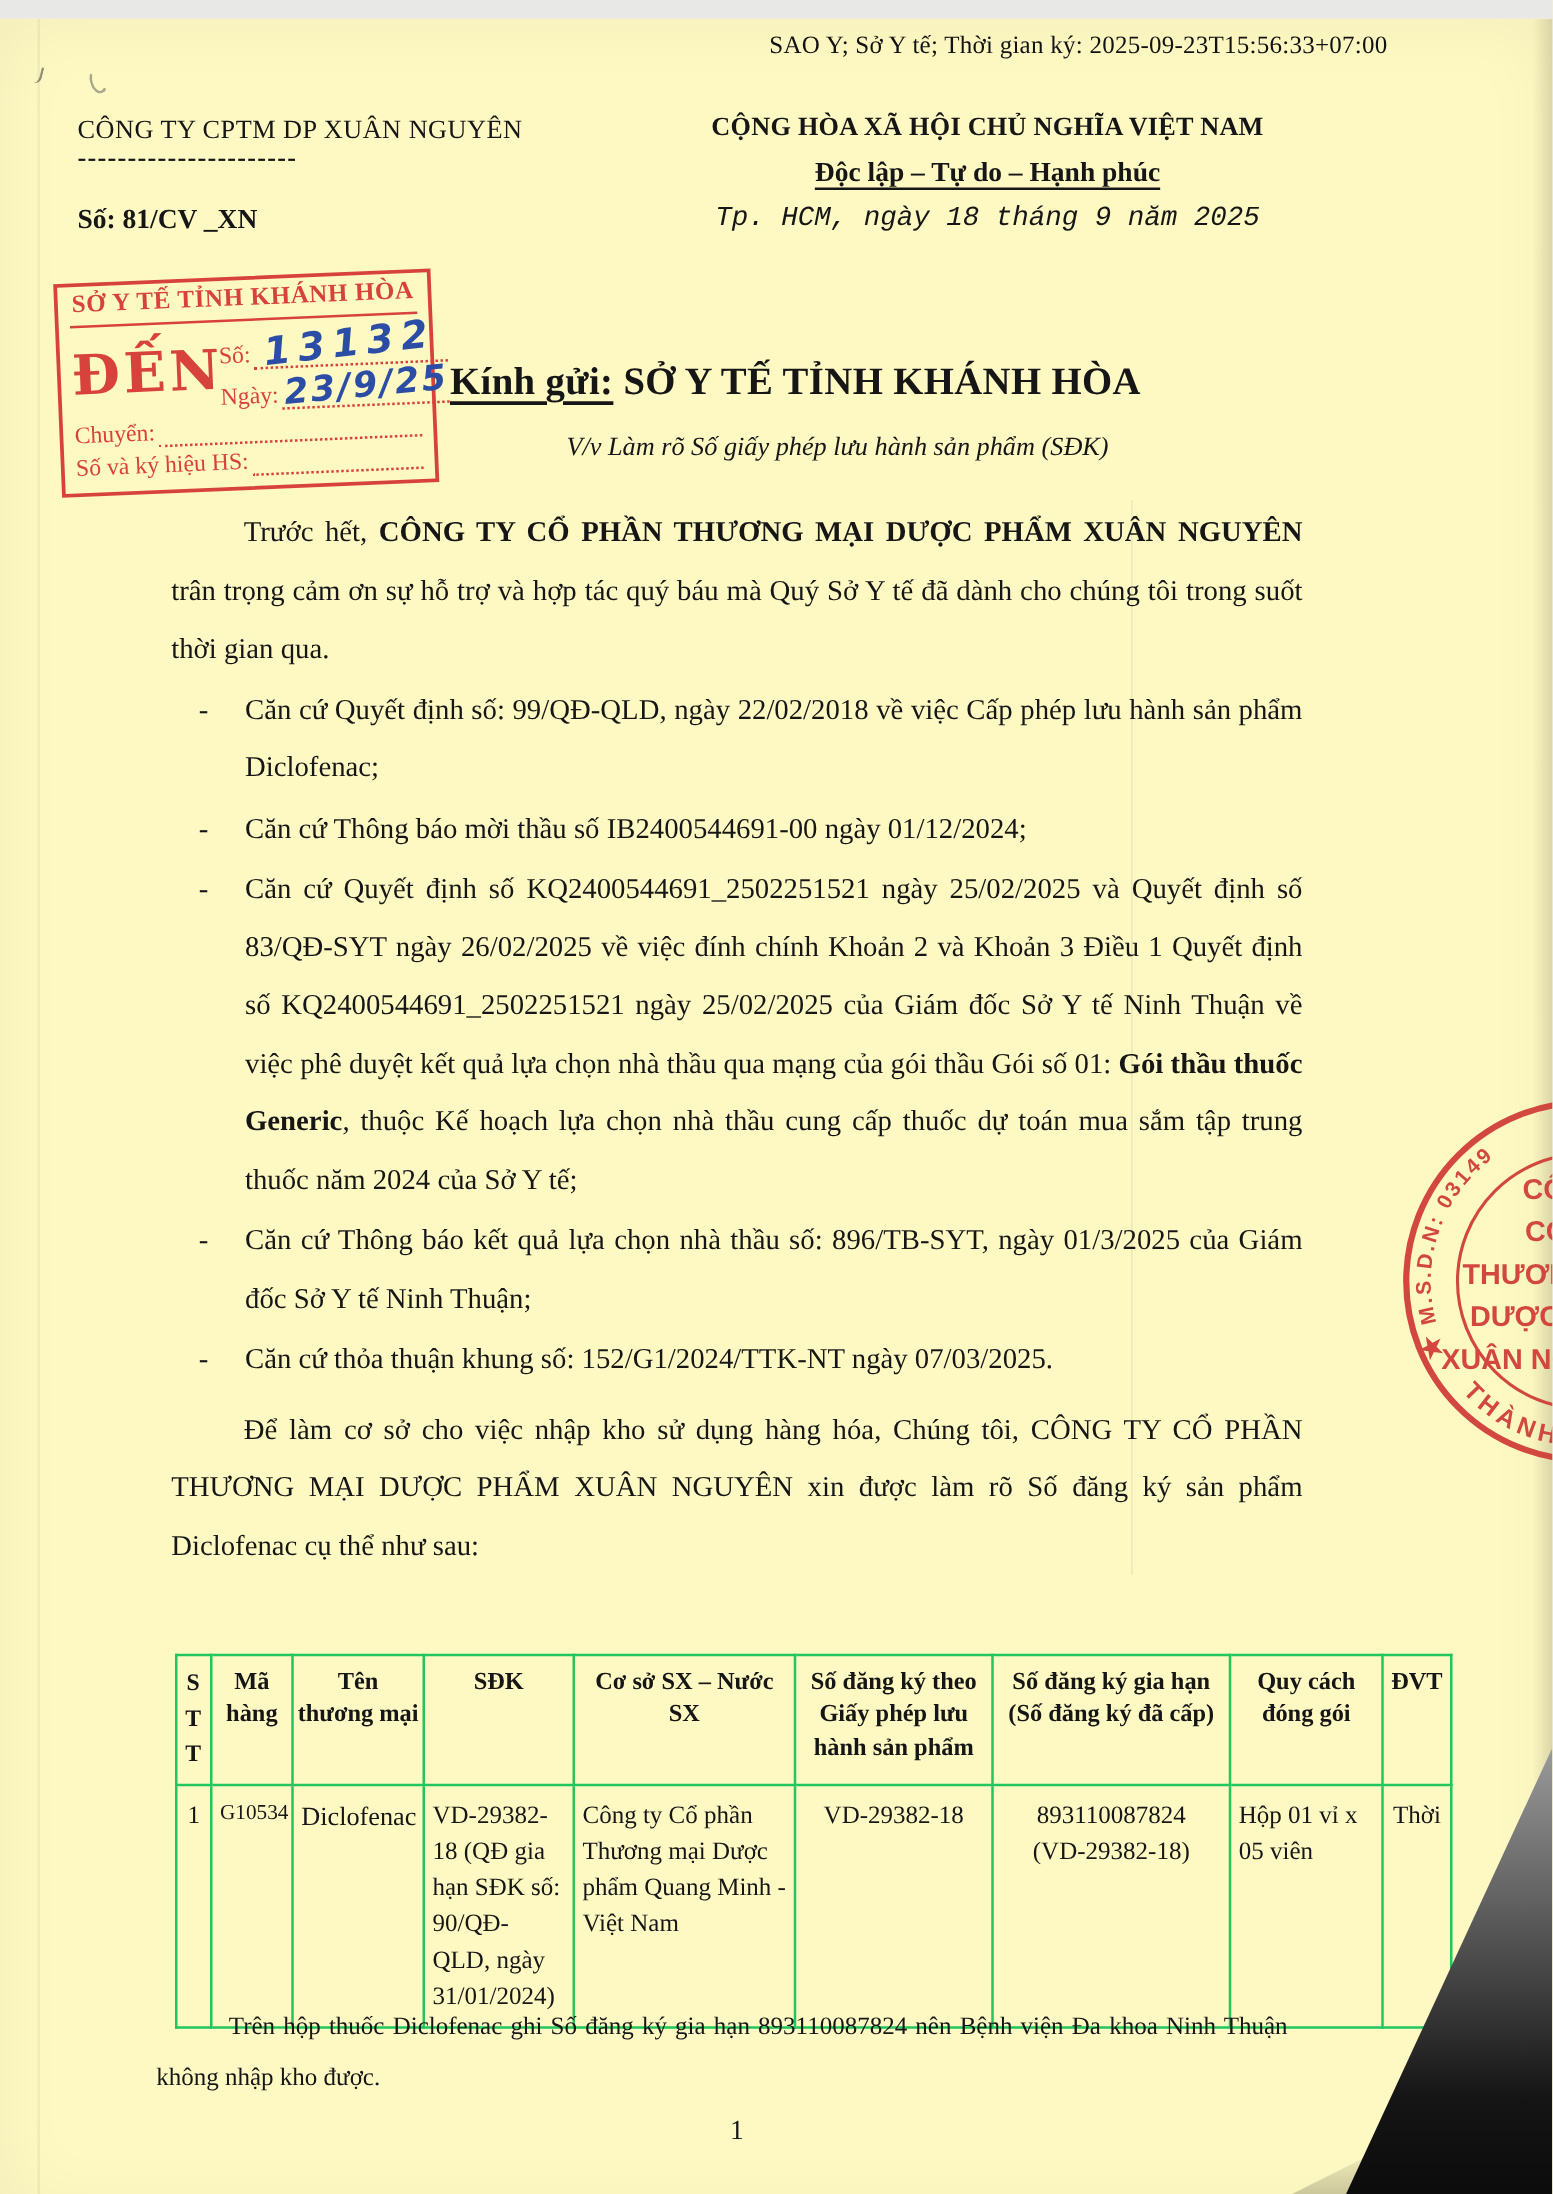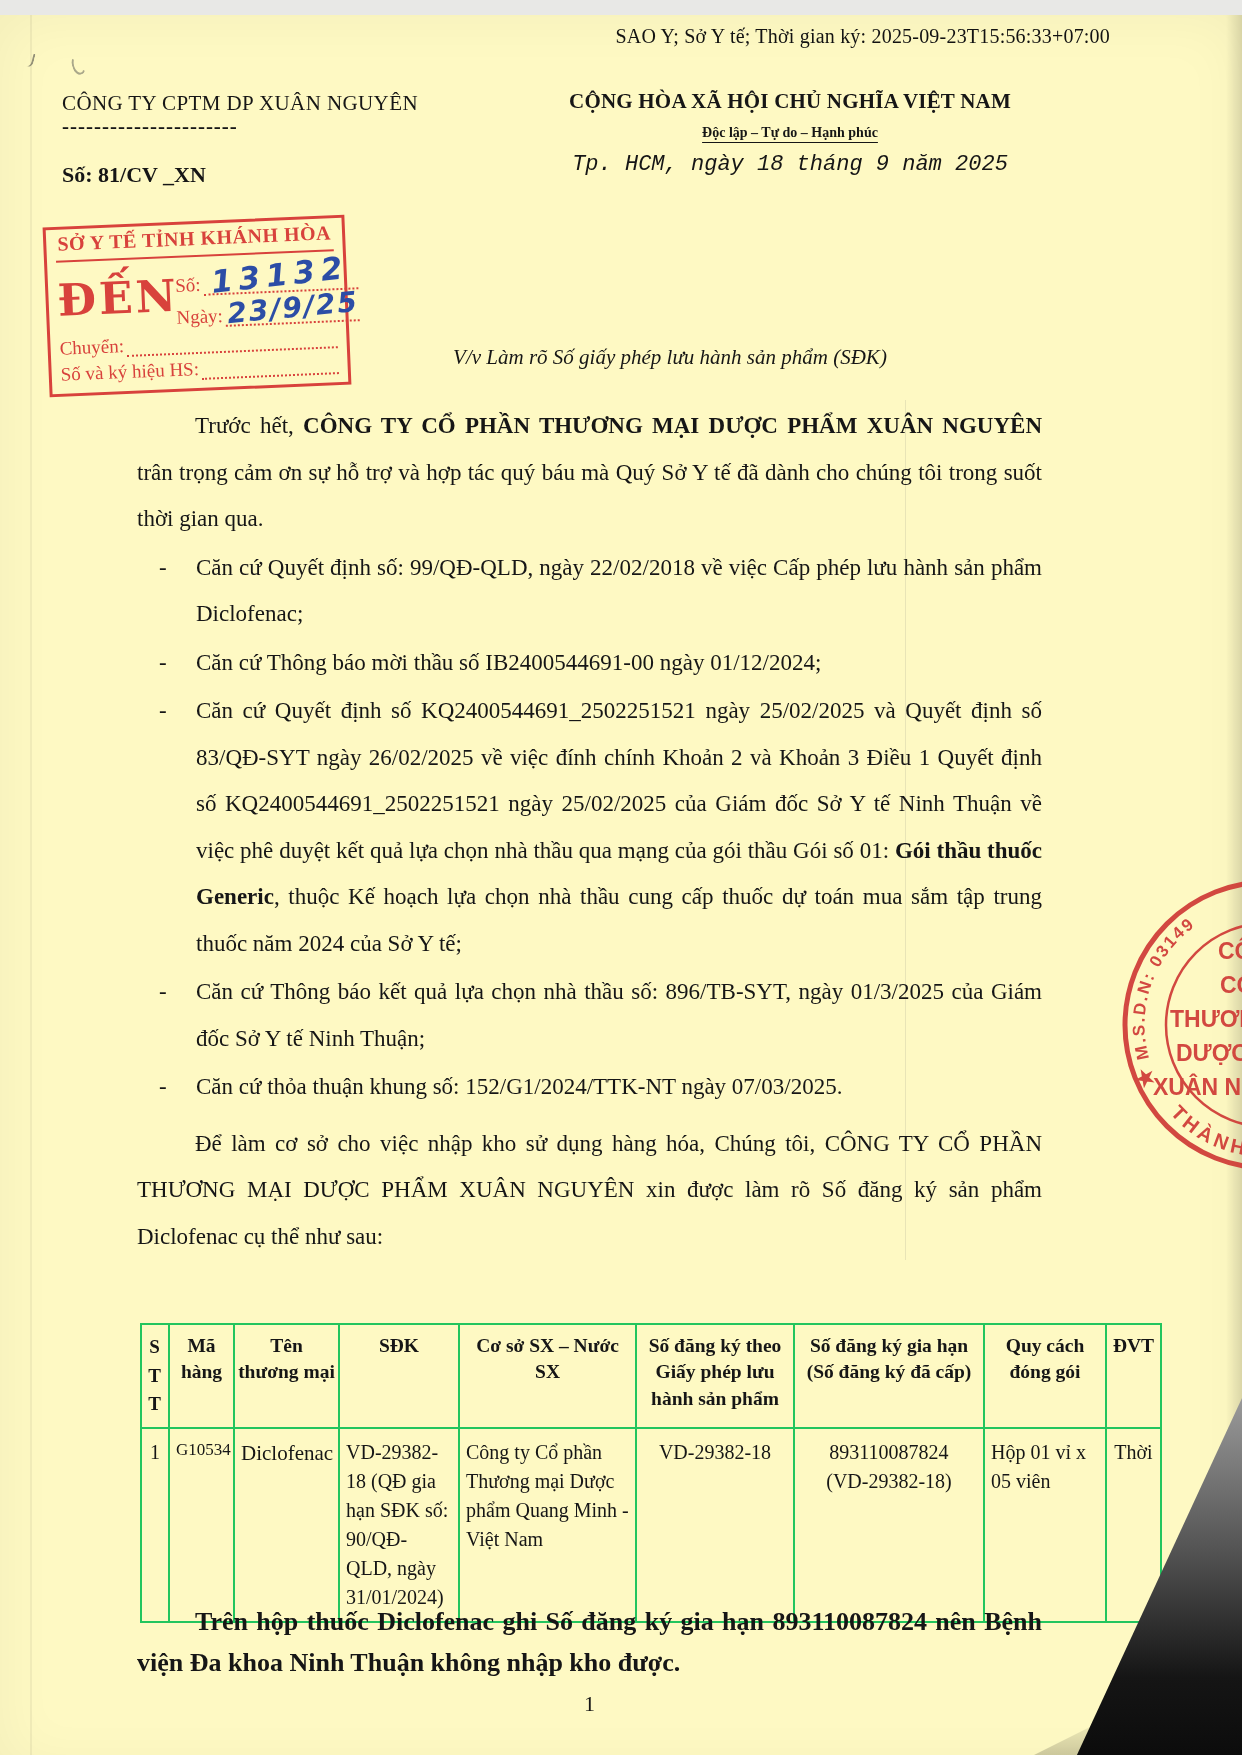--- a/index.html
+++ b/index.html
@@ -23,21 +23,21 @@
 
   .cert-line{position:absolute;top:10px;right:132px;font-size:20px;letter-spacing:.2px;color:#121212;}
 
   .header-left{position:absolute;left:62px;top:76px;width:400px;text-align:left;font-size:21px;}
   .header-left .company{letter-spacing:.4px;}
   .header-left .dashes{font-weight:bold;letter-spacing:1px;margin-top:0px;line-height:20px;}
   .header-left .doc-number{font-weight:bold;margin-top:26px;font-size:22px;}
 
   .header-right{position:absolute;left:545px;top:74px;width:490px;text-align:center;}
   .header-right .nat1{font-weight:bold;font-size:21px;letter-spacing:.2px;}
-  .header-right .motto{font-weight:bold;font-size:14px;margin-top:11px;text-decoration:underline;text-underline-offset:5px;font-family:Liberation Serif, serif;}
+  .header-right .motto{font-weight:bold;font-size:22px;margin-top:11px;text-decoration:underline;text-underline-offset:5px;font-family:Liberation Serif, serif;}
   .header-right .place-date{font-style:italic;font-size:22px;margin-top:11px;font-family:Liberation Mono, monospace;}
 
   .arrival-stamp{
     position:absolute;left:46px;top:206px;width:302px;
     border:3px solid var(--stamp-red);color:var(--stamp-red);
     transform:rotate(-2.4deg);padding:3px 9px 8px 9px;box-sizing:border-box;
     background:rgba(255,255,255,0.0);
   }
   .stamp-office{font-weight:bold;font-size:20px;text-align:center;letter-spacing:.5px;
     border-bottom:2px solid var(--stamp-red);padding-bottom:5px;}
@@ -67,21 +67,21 @@
   table.product th, table.product td{border:2px solid #22c55e;box-sizing:border-box;}
   table.product th{font-weight:bold;font-size:19.5px;line-height:1.35;padding:8px 3px 4px 3px;vertical-align:top;text-align:center;height:96px;}
   table.product th.th-stt{word-break:break-all;font-size:19px;padding:8px 1px;letter-spacing:1px;line-height:1.5;}
   table.product td{vertical-align:top;padding:9px 6px;height:168px;line-height:1.45;}
   td.al-c{text-align:center;}
   td.al-l{text-align:left;}
   td.sm{font-size:17px;}
   td.lg{font-size:21px;}
   td.pre{white-space:pre-line;line-height:2.0;}
 
-  .closing{position:absolute;left:137px;top:1586px;width:905px;font-size:26px;line-height:41px;text-align:justify;text-indent:58px;font-weight:bold;}
+  .closing{position:absolute;left:125px;top:1586px;width:905px;font-size:20px;line-height:41px;text-align:justify;text-indent:58px;}
   .page-number{position:absolute;left:137px;top:1676px;width:905px;text-align:center;font-size:22px;}
 
   .round-stamp{position:absolute;left:1110px;top:852px;width:310px;height:330px;opacity:.92;}
   .round-stamp text{fill:var(--round-stamp-red);font-family:"Liberation Sans", sans-serif;font-weight:bold;}
 
   .corner-fold{position:absolute;right:0;bottom:0;width:172px;height:372px;
     background:linear-gradient(to bottom,#9a9a9a 0%,#555 40%,#151515 75%,#0a0a0a 100%);
     clip-path:polygon(100% 0, 100% 100%, 0 100%);}
   .corner-shadow{position:absolute;right:118px;bottom:0;width:120px;height:60px;
     background:linear-gradient(to bottom, rgba(0,0,0,0), rgba(0,0,0,0.25));
@@ -129,20 +129,23 @@
     <div class="field-line">
       <span>Chuyển:</span>
       <span class="dotted"></span>
     </div>
     <div class="field-line">
       <span>Số và ký hiệu HS:</span>
       <span class="dotted"></span>
     </div>
   </div>
 
+  <div class="title-row">
+    <span class="kinh-gui">Kính gửi:</span><span> SỞ Y TẾ TỈNH KHÁNH HÒA</span>
+  </div>
   <div class="subject">V/v Làm rõ Số giấy phép lưu hành sản phẩm (SĐK)</div>
 
   <div class="body" id="body-content">
       <div class="para"><span>Trước hết, </span><span class="b">CÔNG TY CỔ PHẦN THƯƠNG MẠI DƯỢC PHẨM XUÂN NGUYÊN</span><span> trân trọng cảm ơn sự hỗ trợ và hợp tác quý báu mà Quý Sở Y tế đã dành cho chúng tôi trong suốt thời gian qua.</span></div>
       <div class="bullet-item">
         <span class="bullet-marker">-</span>
         <div class="bullet-text"><span>Căn cứ Quyết định số: 99/QĐ-QLD, ngày 22/02/2018 về việc Cấp phép lưu hành sản phẩm Diclofenac;</span></div>
       </div>
       <div class="bullet-item">
         <span class="bullet-marker">-</span>

